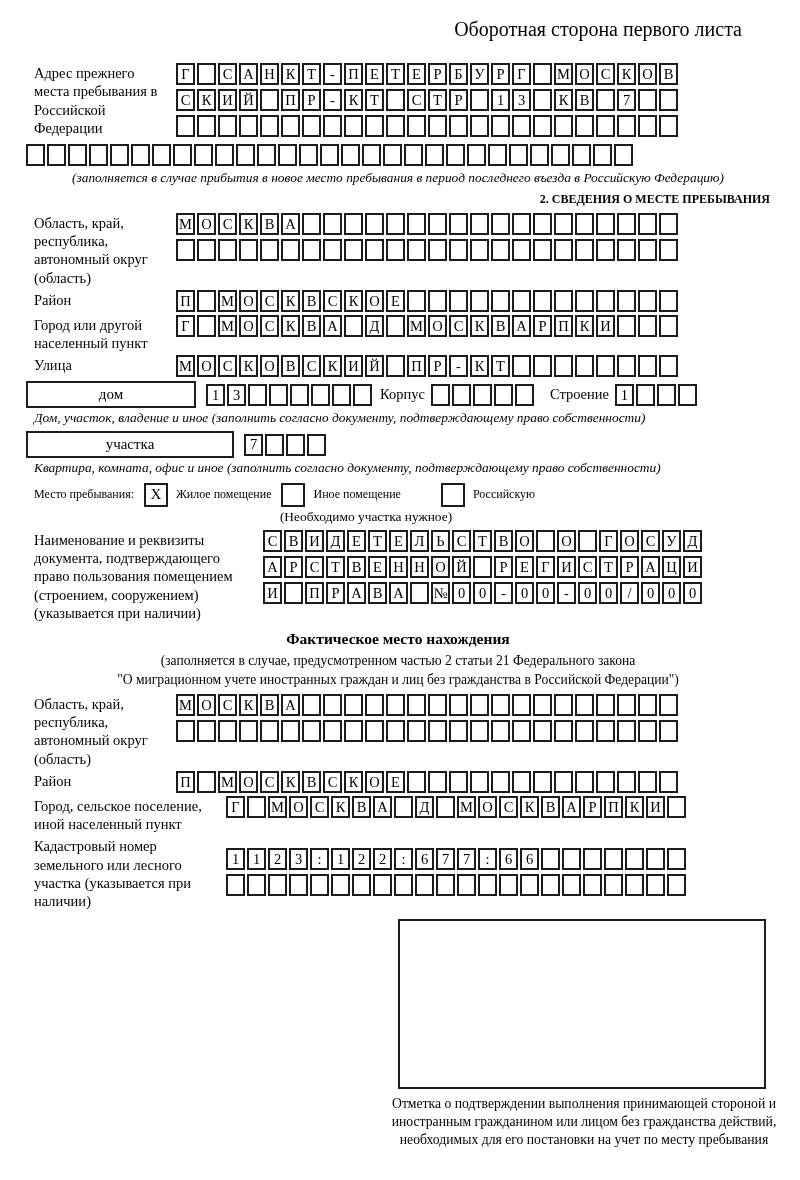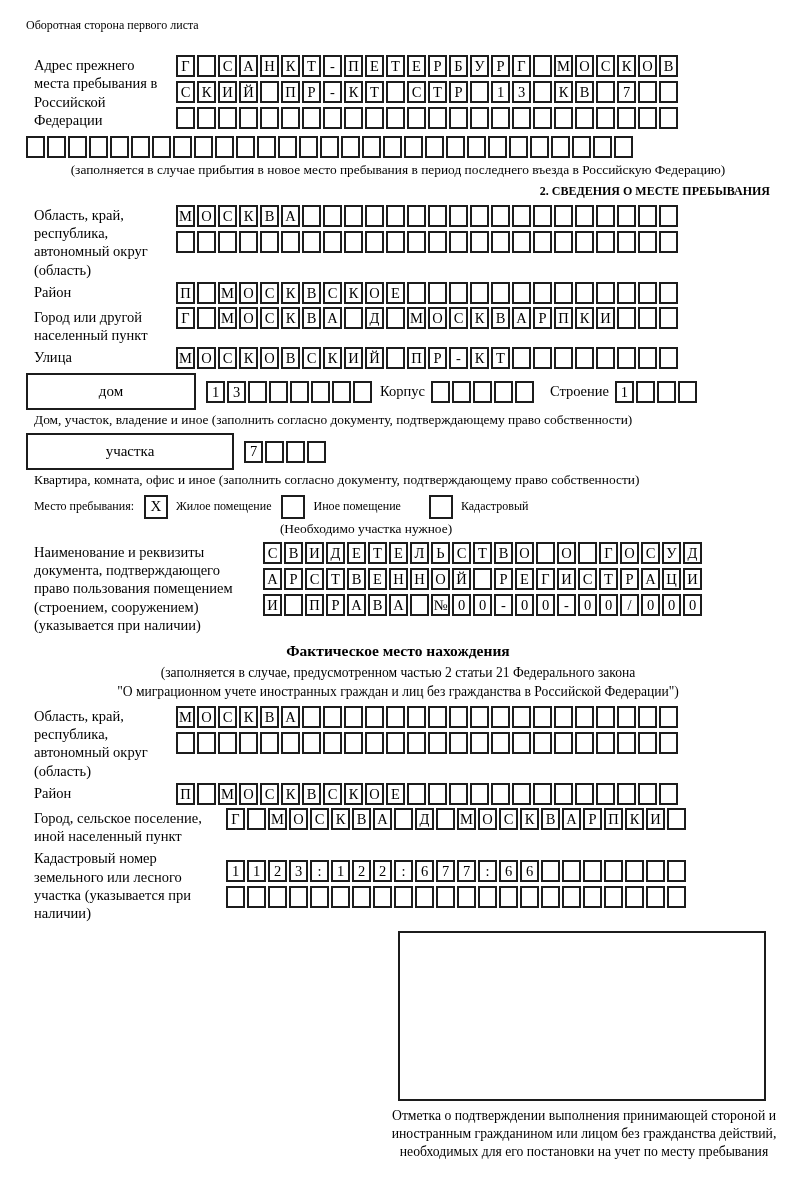--- a/index.html
+++ b/index.html
@@ -4,21 +4,21 @@
 <style>
   * { box-sizing: border-box; margin: 0; padding: 0; }
   html, body { background: #fff; }
   body {
     width: 800px; height: 1180px;
     font-family: "Liberation Serif", "DejaVu Serif", serif;
     color: #000;
   }
   .page { width: 800px; height: 1180px; padding: 18px 0 0 26px; overflow: hidden; }
 
-  .header-note { width: 748px; text-align: left; padding-right: 32px; font-size: 12px; }
+  .header-note { width: 748px; text-align: right; padding-right: 32px; font-size: 20px; }
 
   .cell {
     display: inline-flex; align-items: center; justify-content: center;
     width: 19px; height: 22px; border: 2px solid #1c1c1c;
     margin-right: 2px; flex: 0 0 auto;
     font-size: 14.5px; line-height: 1;
   }
   .grid { display: flex; }
   .grid-col { display: flex; flex-direction: column; }
   .grid-col .grid { margin-bottom: 4px; }
@@ -28,27 +28,27 @@
   .label {
     flex: 0 0 150px; padding: 1px 6px 0 8px;
     font-size: 14.5px; line-height: 1.26;
   }
   .label-wide { flex-basis: 200px; }
   .label-doc { flex-basis: 237px; }
 
   .block1 { margin-top: 22px; }
   .fullrow { margin-top: 1px; }
 
-  .caption { width: 744px; text-align: center; font-size: 13.4px; margin: 2px 0 3px 0; line-height: 1.25; }
+  .caption { width: 744px; text-align: center; font-size: 13.4px; margin: 2px 0 3px 0; line-height: 1.25; font-style: italic; }
   .section-title { width: 744px; text-align: right; font-weight: bold; font-size: 12px; margin: 5px 0 6px 0; }
   .sub-title { width: 744px; text-align: center; font-weight: bold; font-size: 15.5px; margin: 8px 0 4px 0; }
   .sub-caption { width: 744px; text-align: center; font-size: 13.6px; line-height: 1.35; }
 
   .field-box {
-    border: 2px solid #1c1c1c; height: 37px;
+    border: 2px solid #1c1c1c; height: 27px;
     display: flex; align-items: center; justify-content: center;
     font-size: 15px; flex: 0 0 auto;
   }
   .house-row, .apt-row { display: flex; align-items: center; margin-top: 4px; margin-bottom: 2px; }
   .inline-label { font-size: 14.5px; padding: 0 6px; white-space: nowrap; }
 
   .stay-row { display: flex; align-items: center; margin-top: 6px; }
   .checkbox {
     width: 24px; height: 24px; border: 2px solid #1c1c1c;
     display: inline-flex; align-items: center; justify-content: center;
@@ -372,23 +372,23 @@
         <span class="cell"></span>
       </div>
   </div>
   <div class="caption" style="text-align:left; padding-left:8px;">Квартира, комната, офис и иное (заполнить согласно документу, подтверждающему право собственности)</div>
 
   <div class="stay-row">
     <div class="stay-label" style="padding-left:8px;">Место пребывания:</div>
     <div class="checkbox">X</div>
     <div class="stay-label">Жилое помещение</div>
     <div class="checkbox"></div>
-    <div class="stay-label" style="padding-right:28px;">Иное помещение</div>
+    <div class="stay-label" style="padding-right:40px;">Иное помещение</div>
     <div class="checkbox"></div>
-    <div class="stay-label">Кадастровый</div>
+    <div class="stay-label">Российскую</div>
   </div>
   <div class="stay-caption">(Необходимо участка нужное)</div>
 
   <div class="form-row" style="margin-top:5px;">
     <div class="label label-doc">Наименование и реквизиты документа, подтверждающего право пользования помещением (строением, сооружением) (указывается при наличии)</div>
     <div class="grid-col">
       <div class="grid">
           <span class="cell">С</span>
           <span class="cell">В</span>
           <span class="cell">И</span>

